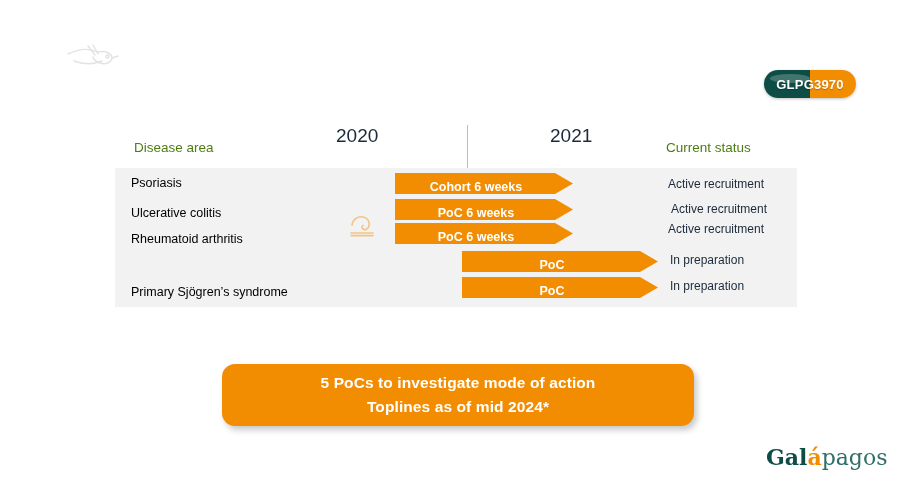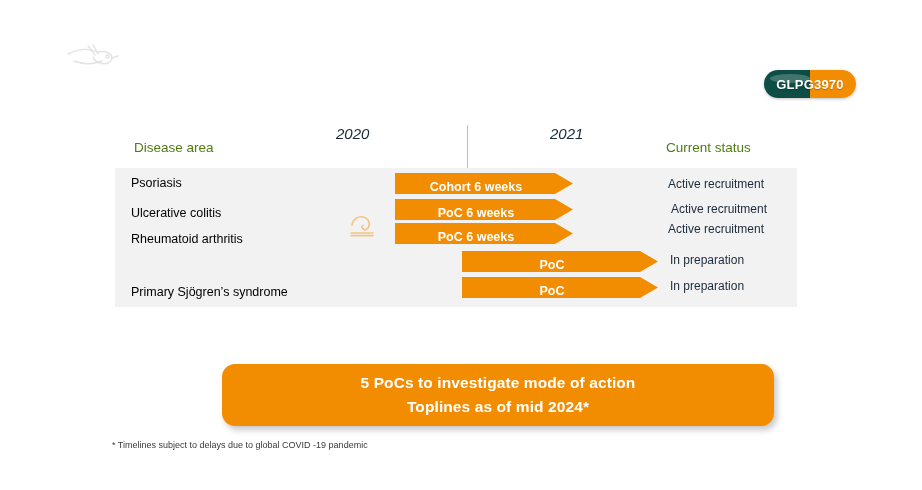--- a/index.html
+++ b/index.html
@@ -49,21 +49,21 @@
 
   
   .col-head{
     position:absolute;
     font-size:13.5px;color:#4d7c0f;
     white-space:nowrap;
   }
   .head-disease{left:134px;top:140px;}
   .head-status{left:666px;top:140px;}
   .year{
-    position:absolute;font-size:15px;color:#1b2a3a;white-space:nowrap;font-style:italic;
+    position:absolute;font-size:19px;color:#1b2a3a;white-space:nowrap;
   }
   .year-2020{left:336px;top:125px;}
   .year-2021{left:550px;top:125px;}
   .divider{
     position:absolute;left:467px;top:125px;width:1px;height:43px;
     background:#d8b98f;
   }
 
   
   .panel{
@@ -94,21 +94,21 @@
     box-sizing:border-box;
     white-space:nowrap;
   }
 
   
   .wave-icon{position:absolute;left:349px;top:213px;width:26px;height:26px;}
 
   
   .callout{
     position:absolute;left:222px;top:364px;
-    width:552px;height:62px;
+    width:472px;height:62px;
     background:#F28C00;
     border-radius:13px;
     box-shadow:3px 4px 6px rgba(0,0,0,.22);
     display:flex;flex-direction:column;
     align-items:center;justify-content:center;
     gap:6px;
   }
   .callout-line{
     color:#ffffff;font-size:15.5px;font-weight:bold;
     white-space:nowrap;letter-spacing:.1px;
@@ -217,16 +217,18 @@
     </svg>
     <div class="bar-text">PoC</div>
   </div>
   <div class="row-status" style="left:670px;top:279px">In preparation</div>
 
   <div class="callout">
     <div class="callout-line">5 PoCs to investigate mode of action</div>
     <div class="callout-line">Toplines as of mid 2024*</div>
   </div>
 
-  <div class="footnote">* Timelines subject to delays due to global COVID  -19 pandemic</div>
-
+
+  <div class="logo">
+    <span class="b">Gal</span><span class="acc">á</span><span class="l">pagos</span>
+  </div>
 
 </div>
 
 </body></html>

